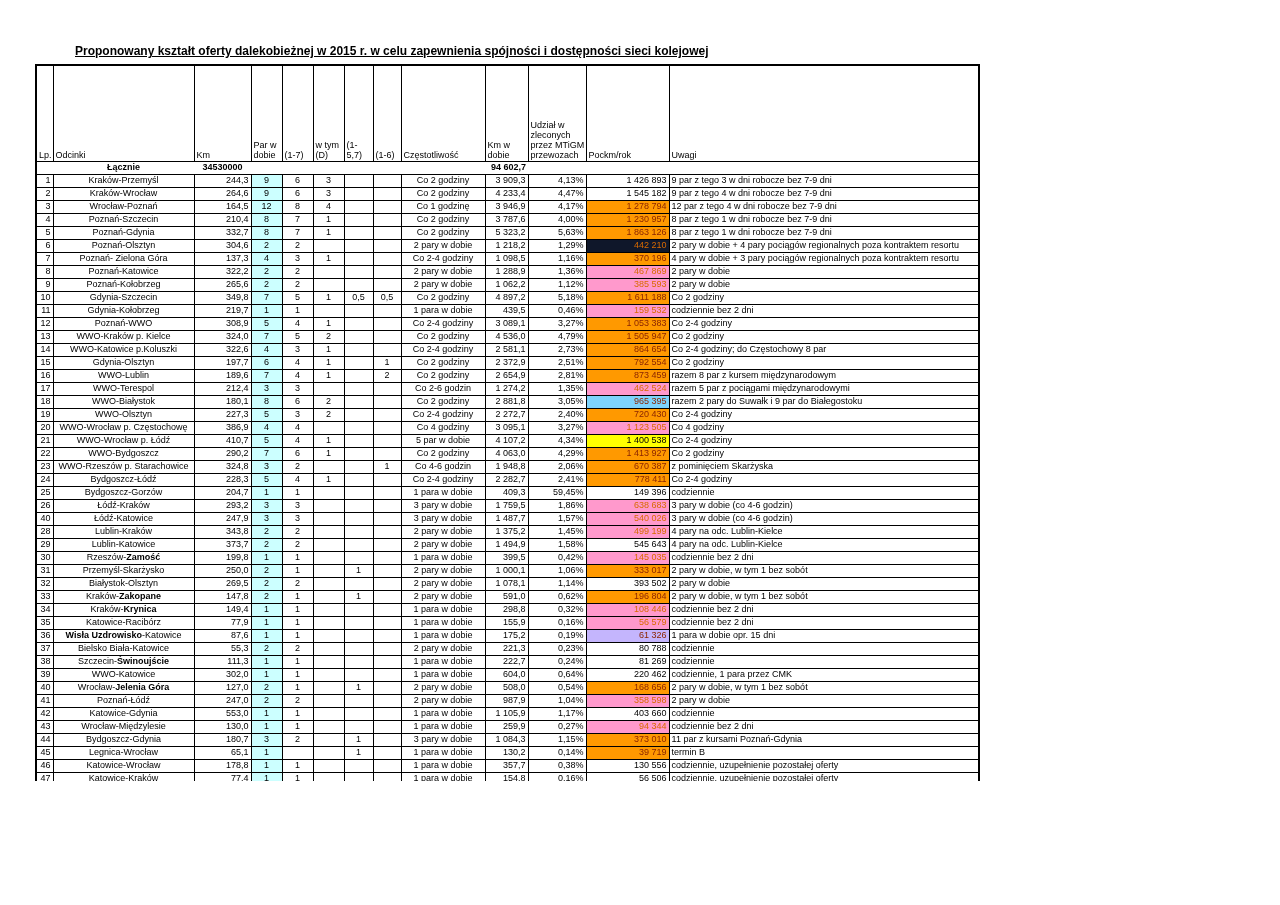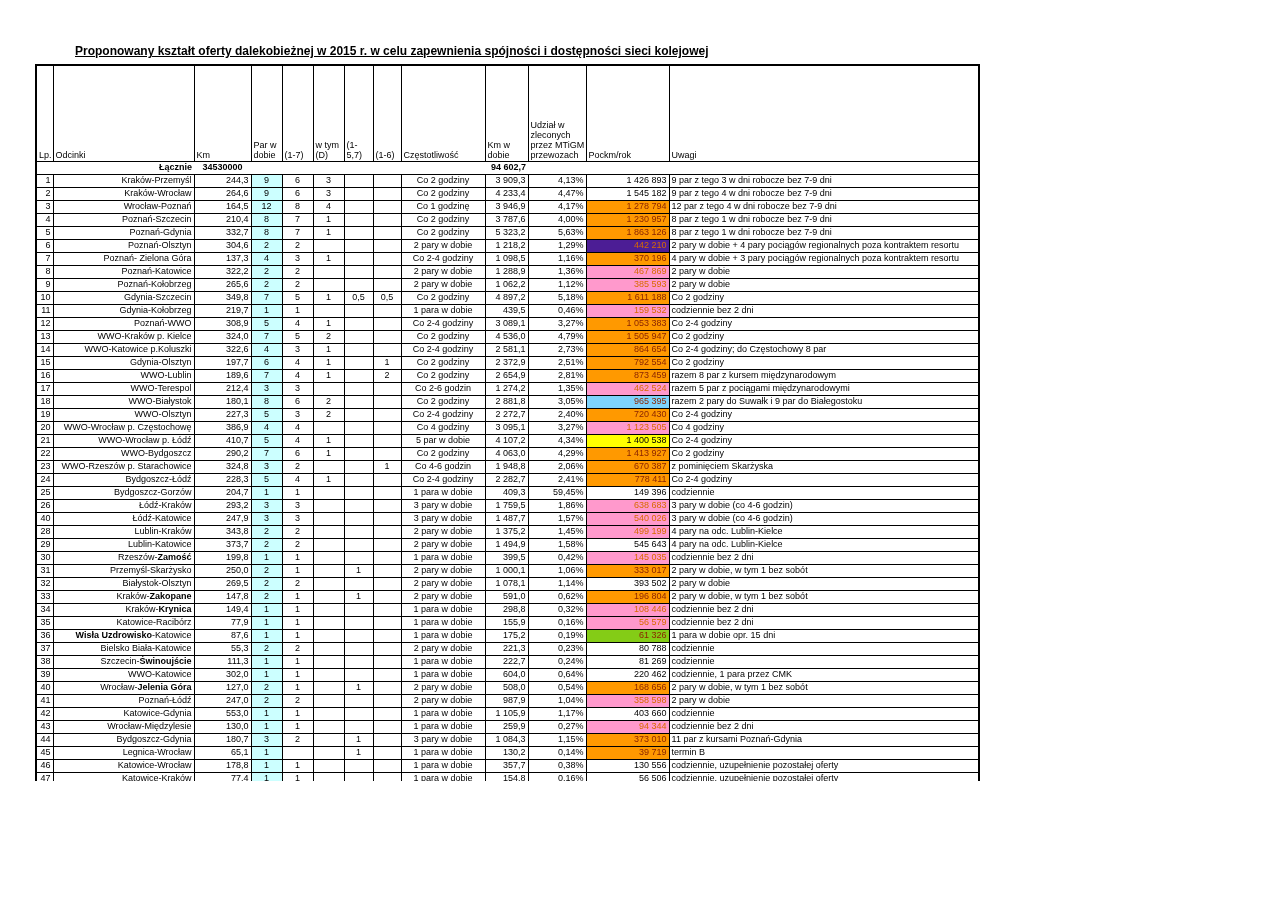--- a/index.html
+++ b/index.html
@@ -10,21 +10,21 @@
   table.sheet{position:absolute;left:35px;top:64px;border-collapse:collapse;
               table-layout:fixed;border:2px solid #000;}
   table.sheet th,table.sheet td{border:1px solid #000;padding:0 2px;font-size:9px;
               line-height:11px;height:13px;overflow:hidden;white-space:nowrap;
               font-weight:normal;box-sizing:border-box;}
   tr.hdr{height:96px;}
   tr.hdr th{vertical-align:bottom;text-align:left;white-space:normal;line-height:10px;
             padding:1px 1px 1px 2px;background:#fff;}
   tr.totals td{border-left:none;border-right:none;border-top:none;font-weight:bold;}
   td.c-lp{text-align:right;padding-right:2px;}
-  td.c-odc{text-align:right;}
+  td.c-odc{text-align:center;}
   td.c-km{text-align:right;font-weight:bold;}
   td.c-par{text-align:center;font-weight:bold;}
   td.c-d{text-align:center;font-weight:bold;}
   td.c-cz{text-align:center;font-size:7px;}
   td.c-kmd{text-align:right;font-weight:bold;}
   td.c-ud{text-align:right;font-weight:bold;}
   td.c-pk{text-align:right;font-weight:bold;}
   td.c-uw{text-align:left;font-size:8px;}
   td.c-uw.small{font-size:6.5px;}
 </style>
@@ -162,21 +162,21 @@
           <td class="c-odc">Poznań-Olsztyn</td>
           <td class="c-km">304,6</td>
           <td class="c-par" style="background: rgb(204, 255, 255);">2</td>
           <td class="c-d">2</td>
           <td class="c-d"></td>
           <td class="c-d"></td>
           <td class="c-d"></td>
           <td class="c-cz">2 pary w dobie</td>
           <td class="c-kmd">1 218,2</td>
           <td class="c-ud">1,29%</td>
-          <td class="c-pk" style="background: #4c1d95; color: rgb(217, 106, 0); padding-left: 31px;">442 210</td>
+          <td class="c-pk" style="background: #0f172a; color: rgb(217, 106, 0); padding-left: 31px;">442 210</td>
           <td class="c-uw">2 pary w dobie + 4 pary pociągów regionalnych poza kontraktem resortu</td>
         </tr>
         <tr>
           <td class="c-lp">7</td>
           <td class="c-odc">Poznań- Zielona Góra</td>
           <td class="c-km">137,3</td>
           <td class="c-par" style="background: rgb(204, 255, 255);">4</td>
           <td class="c-d">3</td>
           <td class="c-d">1</td>
           <td class="c-d"></td>
@@ -612,21 +612,21 @@
           <td class="c-odc"><b>Wisła Uzdrowisko</b>-Katowice</td>
           <td class="c-km">87,6</td>
           <td class="c-par" style="background: rgb(204, 255, 255);">1</td>
           <td class="c-d">1</td>
           <td class="c-d"></td>
           <td class="c-d"></td>
           <td class="c-d"></td>
           <td class="c-cz">1 para w dobie</td>
           <td class="c-kmd">175,2</td>
           <td class="c-ud">0,19%</td>
-          <td class="c-pk" style="background: #84cc16; color: rgb(139, 37, 0);">61 326</td>
+          <td class="c-pk" style="background: #c4b5fd; color: rgb(139, 37, 0);">61 326</td>
           <td class="c-uw">1 para w dobie opr. 15 dni</td>
         </tr>
         <tr>
           <td class="c-lp">37</td>
           <td class="c-odc">Bielsko Biała-Katowice</td>
           <td class="c-km">55,3</td>
           <td class="c-par" style="background: rgb(204, 255, 255);">2</td>
           <td class="c-d">2</td>
           <td class="c-d"></td>
           <td class="c-d"></td>

